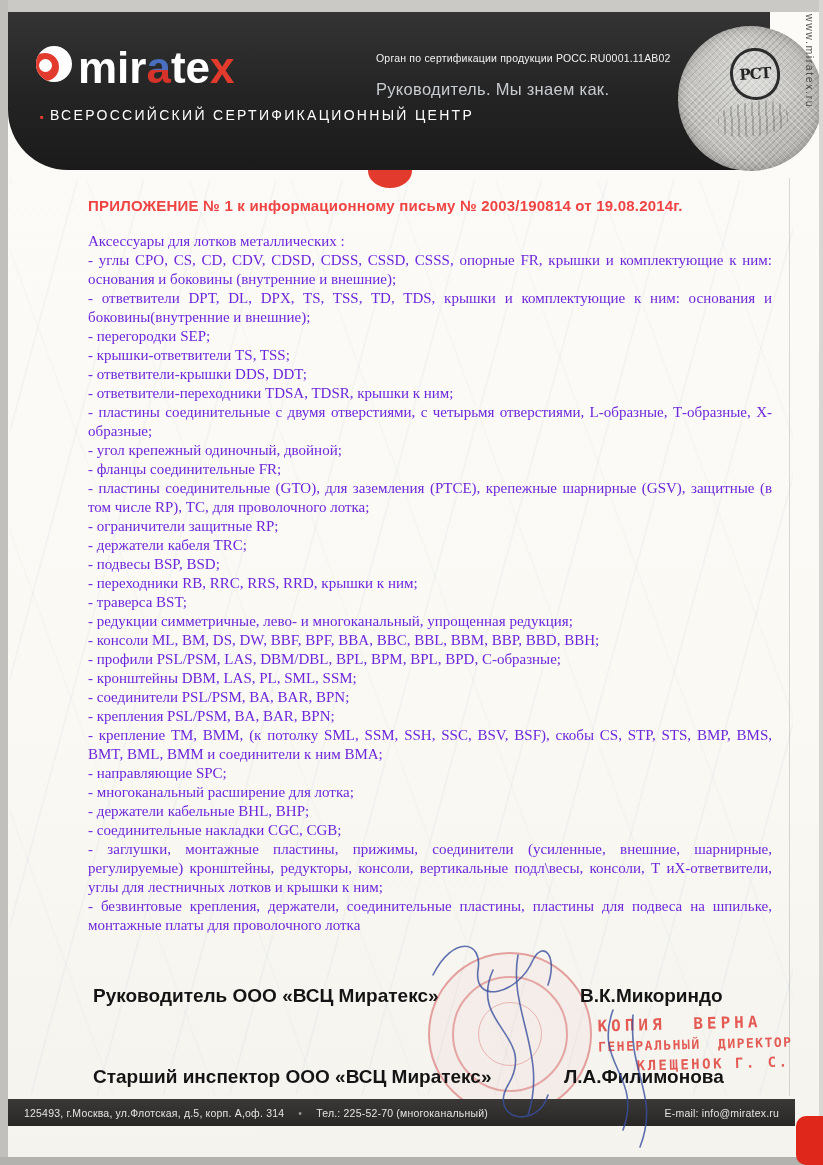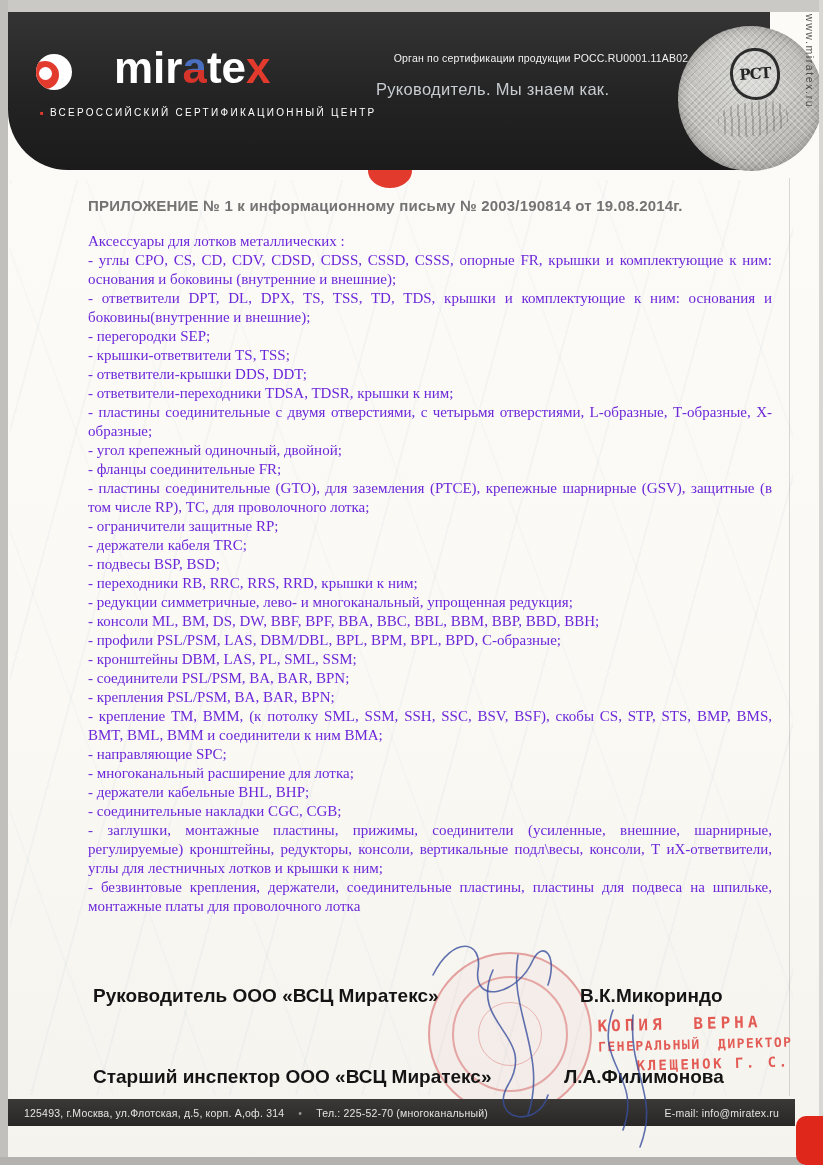--- a/index.html
+++ b/index.html
@@ -29,43 +29,43 @@
   
   .red-swoosh {
     position:absolute; left:368px; top:154px; width:44px; height:34px;
     background:#e23b2e; border-radius:50%; z-index:1;
   }
   .header {
     position:absolute; left:8px; top:12px; width:762px; height:158px;
     background:linear-gradient(180deg,#343434 0%, #232323 55%, #1b1b1b 100%);
     border-radius:0 0 26px 60px; z-index:2;
   }
-  .logo-row { position:absolute; left:28px; top:34px; display:flex; align-items:flex-end;gap:36px; }
+  .logo-row { position:absolute; left:28px; top:34px; display:flex; align-items:flex-start; }
   .logo-mark {
     position:relative; width:36px; height:36px; border-radius:50%;
     background:#ffffff; margin-right:6px; overflow:hidden; flex:0 0 auto;
   }
   .logo-mark::before {
     content:""; position:absolute; left:-5px; top:7px; width:28px; height:28px;
     border-radius:50%; background:#e23b2e;
   }
   .logo-mark::after {
     content:""; position:absolute; left:3px; top:13px; width:13px; height:13px;
     border-radius:50%; background:#ffffff;
   }
   .logo-word { font-size:44px; font-weight:700; letter-spacing:0; line-height:1; color:#ffffff; }
   .logo-word .la { color:#d6332b; background:linear-gradient(180deg,#f3f3f3 0 30%, #4a6fbe 30% 55%, #d6332b 55% 100%); -webkit-background-clip:text; background-clip:text; -webkit-text-fill-color:transparent; }
   .logo-word .lx { color:#e23b2e; }
   .logo-sub {
     position:absolute; left:32px; top:95px; color:#ffffff;
-    font-size:10px; letter-spacing:2.3px; white-space:nowrap;
+    font-size:14px; letter-spacing:2.3px; white-space:nowrap;
   }
   .logo-sub::before { content:"■ "; color:#e23b2e; font-size:6px; vertical-align:1px; }
   .header-right { position:absolute; left:368px; top:40px; width:330px; }
-  .cert-line { color:#f2f2f2; font-size:10.5px; letter-spacing:.2px;text-align:center; }
+  .cert-line { color:#f2f2f2; font-size:10.5px; letter-spacing:.2px; }
   .tagline   { margin-top:16px; color:#c7ccd1; font-size:16.5px; letter-spacing:.3px; }
 
   
   .metal-circle {
     position:absolute; left:678px; top:26px; width:145px; height:145px;
     border-radius:50%; z-index:3; overflow:hidden;
     background:
       repeating-linear-gradient(45deg, rgba(255,255,255,.28) 0 1px, transparent 1px 5px),
       repeating-linear-gradient(-45deg, rgba(90,90,90,.22) 0 1px, transparent 1px 5px),
       radial-gradient(circle at 45% 40%, #d8d8d5 0%, #bfbeba 55%, #a5a4a0 100%);
@@ -91,21 +91,21 @@
     font-size:10.5px; letter-spacing:1.6px;
   }
   .fold-line {
     position:absolute; left:789px; top:178px; height:918px; width:0;
     border-left:1px solid rgba(110,110,110,.25); z-index:1;
   }
 
   
   .doc-title {
     position:absolute; left:88px; top:197px; width:660px; z-index:1;
-    font-weight:700; font-size:15px; color:#737373; letter-spacing:.2px;
+    font-weight:700; font-size:15px; color:#ef4444; letter-spacing:.2px;
   }
   .content {
     position:absolute; left:88px; top:232px; width:684px; z-index:1;
     font-family:"Liberation Serif", serif; font-size:15px; line-height:19px;
     color:#6d28d9; text-align:justify;
   }
   .doc-line { margin:0; }
 
   
   .sig-label { position:absolute; z-index:2; font-weight:700; font-size:19px; color:#141414; }
@@ -195,20 +195,21 @@
         <div class="doc-line">- ответвители-крышки DDS, DDT;</div>
         <div class="doc-line">- ответвители-переходники TDSA,  TDSR, крышки к ним;</div>
         <div class="doc-line">- пластины соединительные с двумя отверстиями, с четырьмя отверстиями, L-образные, Т-образные, Х-образные;</div>
         <div class="doc-line">- угол крепежный одиночный, двойной;</div>
         <div class="doc-line">- фланцы соединительные FR;</div>
         <div class="doc-line">- пластины соединительные (GTO), для заземления (PTCE), крепежные шарнирные (GSV), защитные (в том числе RP), TC, для проволочного лотка;</div>
         <div class="doc-line">- ограничители защитные RP;</div>
         <div class="doc-line">- держатели кабеля TRC;</div>
         <div class="doc-line">- подвесы BSP, BSD;</div>
         <div class="doc-line">- переходники RB, RRC, RRS, RRD, крышки к ним;</div>
+        <div class="doc-line">- траверса BST;</div>
         <div class="doc-line">- редукции симметричные, лево- и многоканальный, упрощенная редукция;</div>
         <div class="doc-line">- консоли ML, BM, DS, DW, BBF, BPF, BBA, BBC, BBL, BBM, BBP, BBD, BBH;</div>
         <div class="doc-line">- профили PSL/PSM, LAS, DBM/DBL, BPL, BPM, BPL, BPD, С-образные;</div>
         <div class="doc-line">- кронштейны DBM, LAS, PL, SML, SSM;</div>
         <div class="doc-line">- соединители PSL/PSM, BA, BAR, BPN;</div>
         <div class="doc-line">- крепления PSL/PSM, BA, BAR, BPN;</div>
         <div class="doc-line">- крепление ТМ, ВММ, (к потолку SML, SSM, SSH, SSC, BSV, BSF), скобы CS, STP, STS, BMP, BMS, BMT, BML, BMM и соединители к ним BMA;</div>
         <div class="doc-line">- направляющие SPC;</div>
         <div class="doc-line">- многоканальный расширение для лотка;</div>
         <div class="doc-line">- держатели кабельные BHL, BHP;</div>

